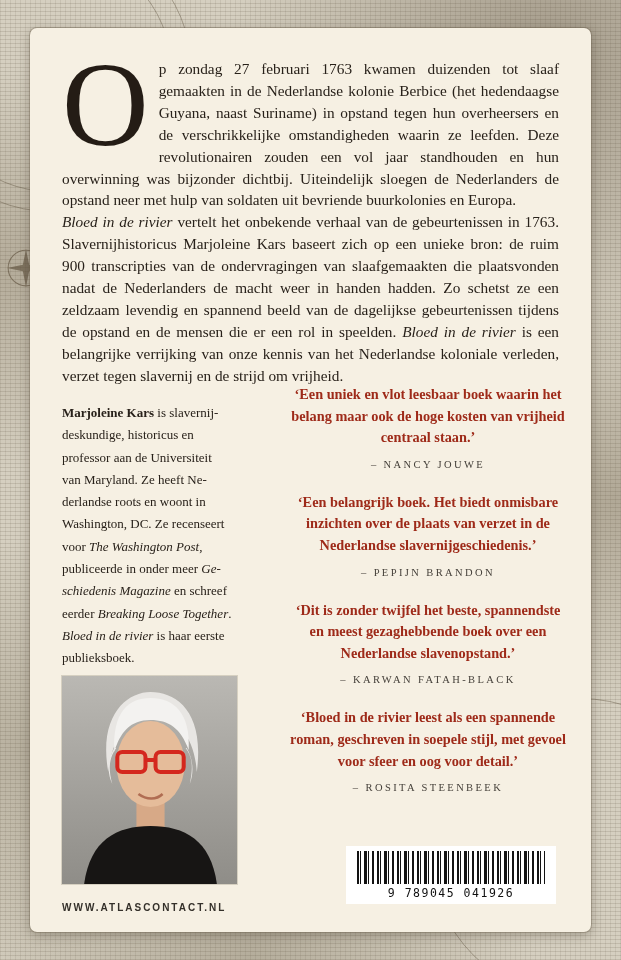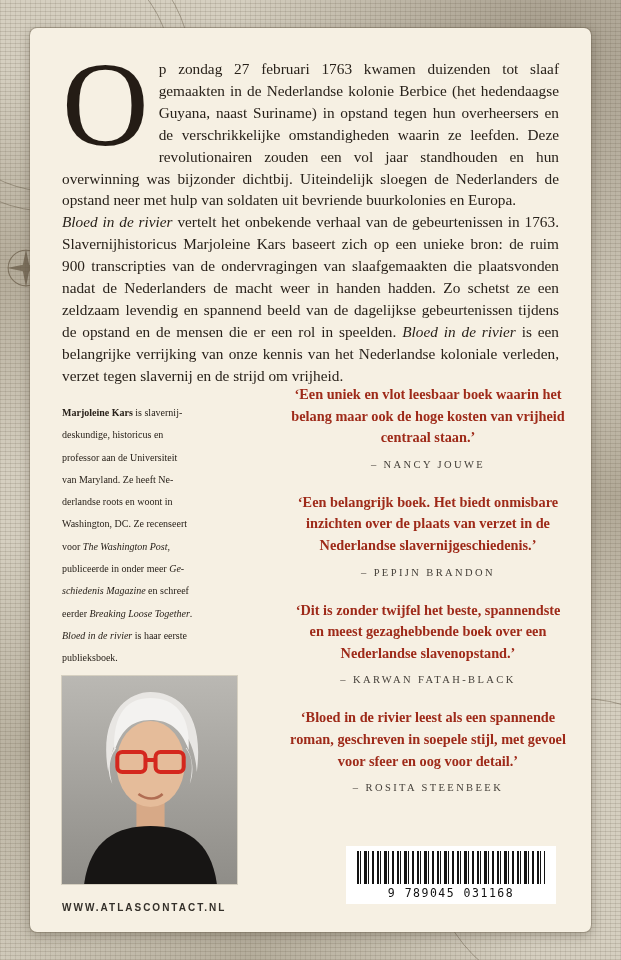--- a/index.html
+++ b/index.html
@@ -28,21 +28,21 @@
          box-shadow:0 0 0 1px rgba(110,98,76,.35), 0 3px 12px rgba(58,48,34,.35);}
 
   .synopsis{position:absolute;left:32px;top:30px;width:497px;
             font-size:15.3px;line-height:21.9px;text-align:justify;
             color:#28211a;}
   .synopsis .para{margin:0;}
   .dropcap{float:left;font-size:120px;line-height:87px;padding:3px 10px 0 0;
            color:#241c15;}
 
   .bio{position:absolute;left:32px;top:374px;width:236px;
-       font-size:10px;line-height:22.3px;color:#28211a;}
+       font-size:13px;line-height:22.3px;color:#28211a;}
   .bio span[style*="bold"], .bio b{font-weight:bold;}
 
   .quotes{position:absolute;left:260px;top:356px;width:276px;text-align:center;}
   .quote{margin:0 0 22px 0;}
   .quote-text{font-weight:bold;color:#9e2a19;font-size:14.3px;line-height:21.6px;}
   .quote-attr{margin-top:10px;font-size:10.5px;font-weight:normal;
               letter-spacing:2.4px;color:#45403a;}
 
   .photo{position:absolute;left:32px;top:648px;width:175px;height:208px;
          box-shadow:0 0 0 1px rgba(120,110,90,.25);}
@@ -130,17 +130,17 @@
         </g>
         <path d="M76 118 C84 124 94 124 100 118" stroke="#b06d52" stroke-width="2.5" fill="none"></path>
         <path d="M22 208 C28 164 54 150 88 150 C122 150 148 164 154 208 Z" fill="#171514"></path>
       </svg>
     </div>
 
     <div class="website">WWW.ATLASCONTACT.NL</div>
 
     <div class="barcode-box">
       <div class="bars"></div>
-      <div class="barcode-number">9 789045 031168</div>
+      <div class="barcode-number">9 789045 041926</div>
     </div>
 
   </div>
 </div>
 
 </body></html>

